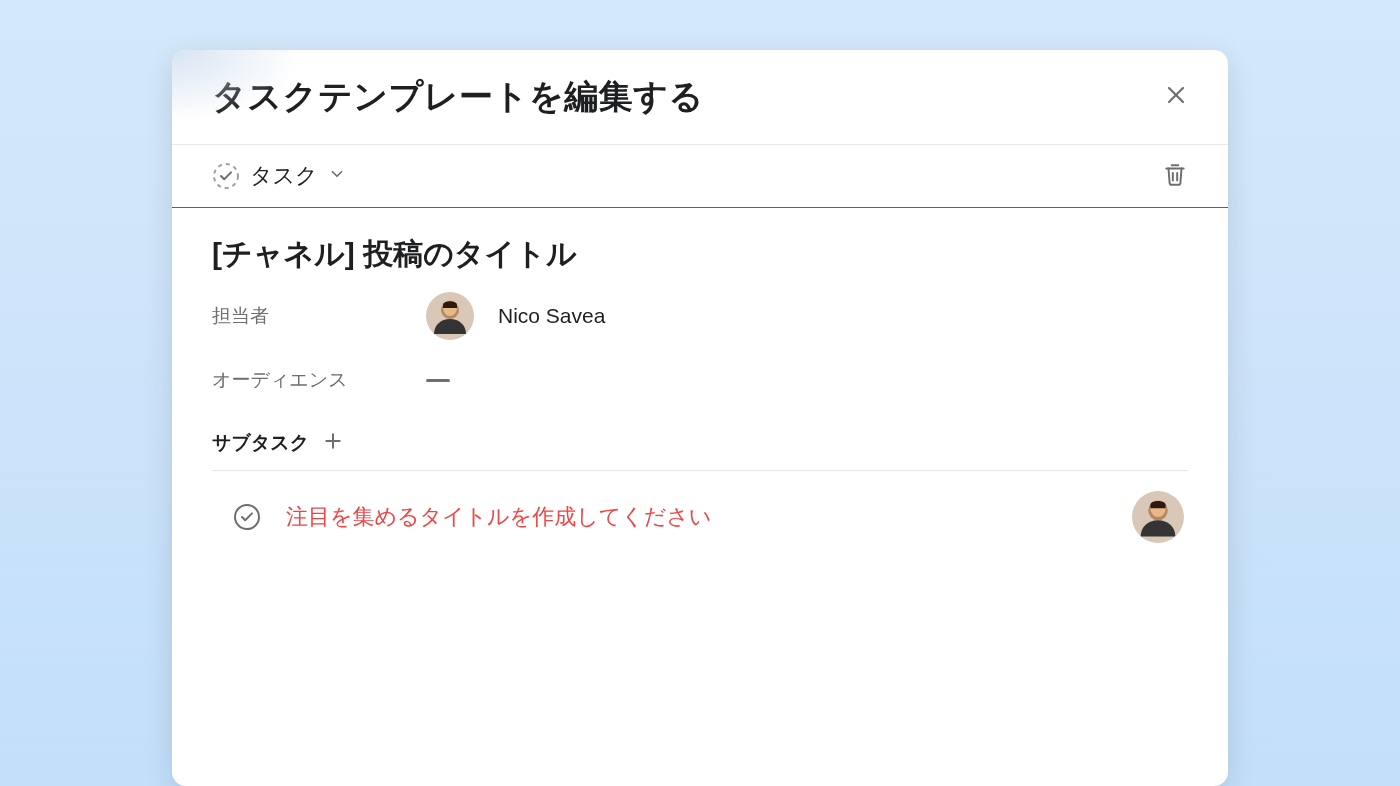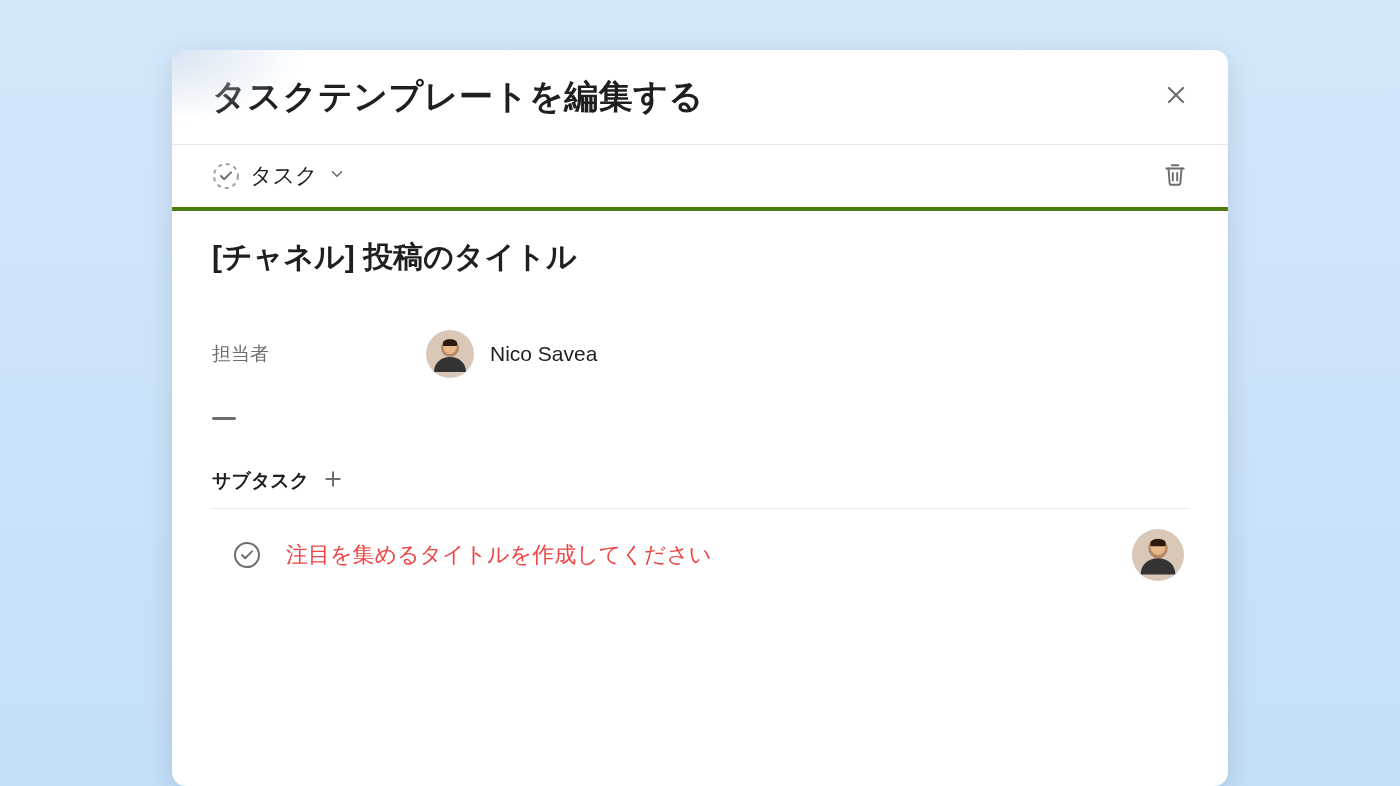--- a/index.html
+++ b/index.html
@@ -48,21 +48,21 @@
   display: flex;
   align-items: center;
   justify-content: center;
 }
 .close-btn svg { width: 24px; height: 24px; stroke: currentColor; }
 .toolbar {
   display: flex;
   align-items: center;
   justify-content: space-between;
   padding: 16px 40px;
-  border-bottom: 4px solid #4d7c0f;
+  border-bottom: 1px solid #4d7c0f;
 }
 .task-type {
   display: flex;
   align-items: center;
   gap: 10px;
   cursor: pointer;
   color: #6d6e6f;
 }
 .task-type .circle-check {
   width: 28px; height: 28px;
@@ -81,37 +81,37 @@
   display: flex;
 }
 .trash-btn svg { width: 26px; height: 26px; }
 .body {
   padding: 26px 40px 0 40px;
 }
 .task-title {
   font-size: 30px;
   font-weight: 700;
   color: #1e1f21;
-  margin-bottom: 44px;
+  margin-bottom: 9px;
 }
 .field-row {
   display: flex;
   align-items: center;
   min-height: 64px;
 }
 .field-label {
   width: 214px;
   font-size: 19px;
   color: #6d6e6f;
   flex-shrink: 0;
 }
 .field-value {
   display: flex;
   align-items: center;
-  gap: 16px;
+  gap: 24px;
   font-size: 21px;
   color: #1e1f21;
 }
 .avatar {
   width: 48px;
   height: 48px;
   border-radius: 50%;
   background: #e3e3e3;
   overflow: hidden;
   flex-shrink: 0;
@@ -246,20 +246,21 @@
               <path d="M17 13c0-5 14-5 14 0v3h-14z" fill="#2a1a0f"></path>
             </svg>
         </div>
         <span>Nico Savea</span>
       </div>
     </div>
 
 
 
     <div class="field-row">
+      <div class="field-label">オーディエンス</div>
       <div class="field-value">
         <div class="dash"></div>
       </div>
     </div>
 
     <div class="subtasks-header">
       <span class="label">サブタスク</span>
       <div class="add-btn">
         <span>
           <svg viewBox="0 0 24 24" fill="none" stroke="#6d6e6f" stroke-width="2.4" stroke-linecap="round">

